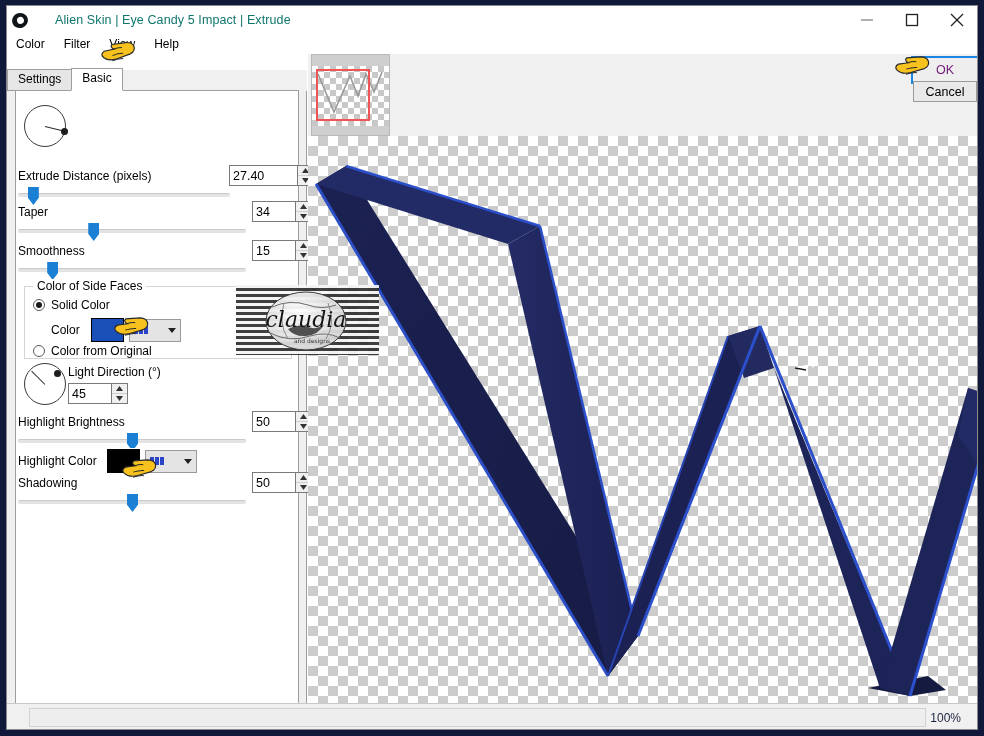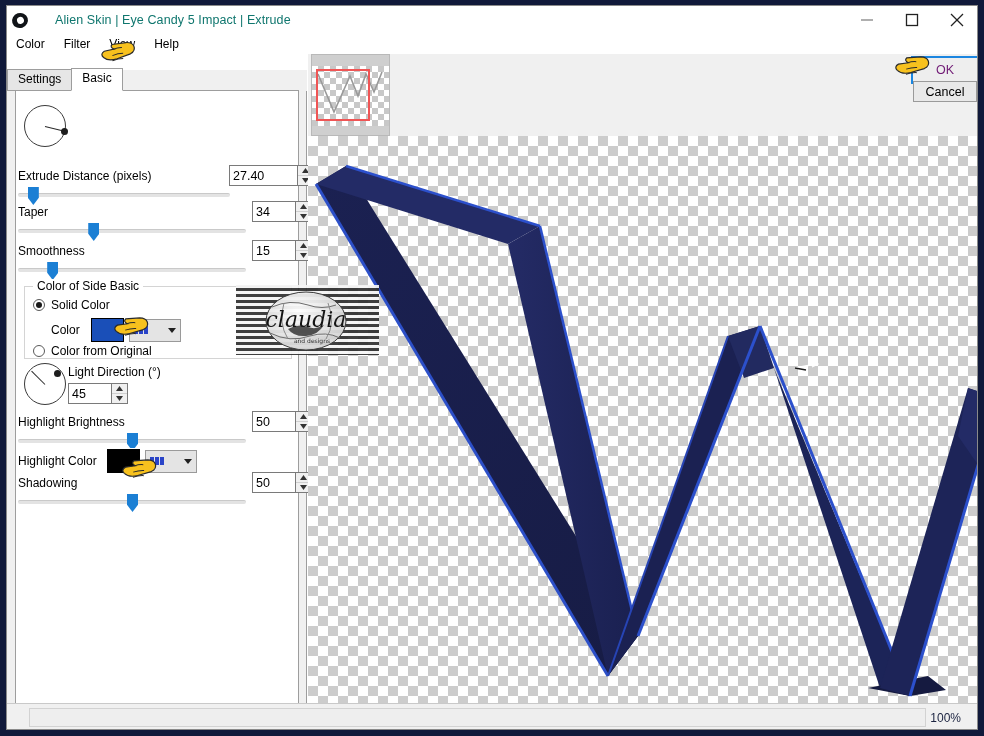--- a/index.html
+++ b/index.html
@@ -463,21 +463,21 @@
               <div>
                   <svg width="7" height="5">
                     <polygon points="3.5,5 7,0 0,0" fill="#333"></polygon>
                   </svg>
                 </div>
             </div>
           </div>
         </div>
 
         <div class="groupbox" style="left:8px; top:195px; width:268px; height:73px;">
-          <div class="gb-title">Color of Side Basic</div>
+          <div class="gb-title">Color of Side Faces</div>
 
           <div class="radio-row" style="position:absolute; left:8px; top:11px;">
             <span class="radio checked"></span>
             <span>Solid Color</span>
           </div>
 
           <div style="position:absolute; left:26px; top:31px; display:flex; align-items:center;">
             <span class="field-label">Color</span>
             <span class="color-swatch" style="margin-left:11px; background:#1a4fb8;"></span>
             <span class="palette-btn" style="margin-left:5px;">

